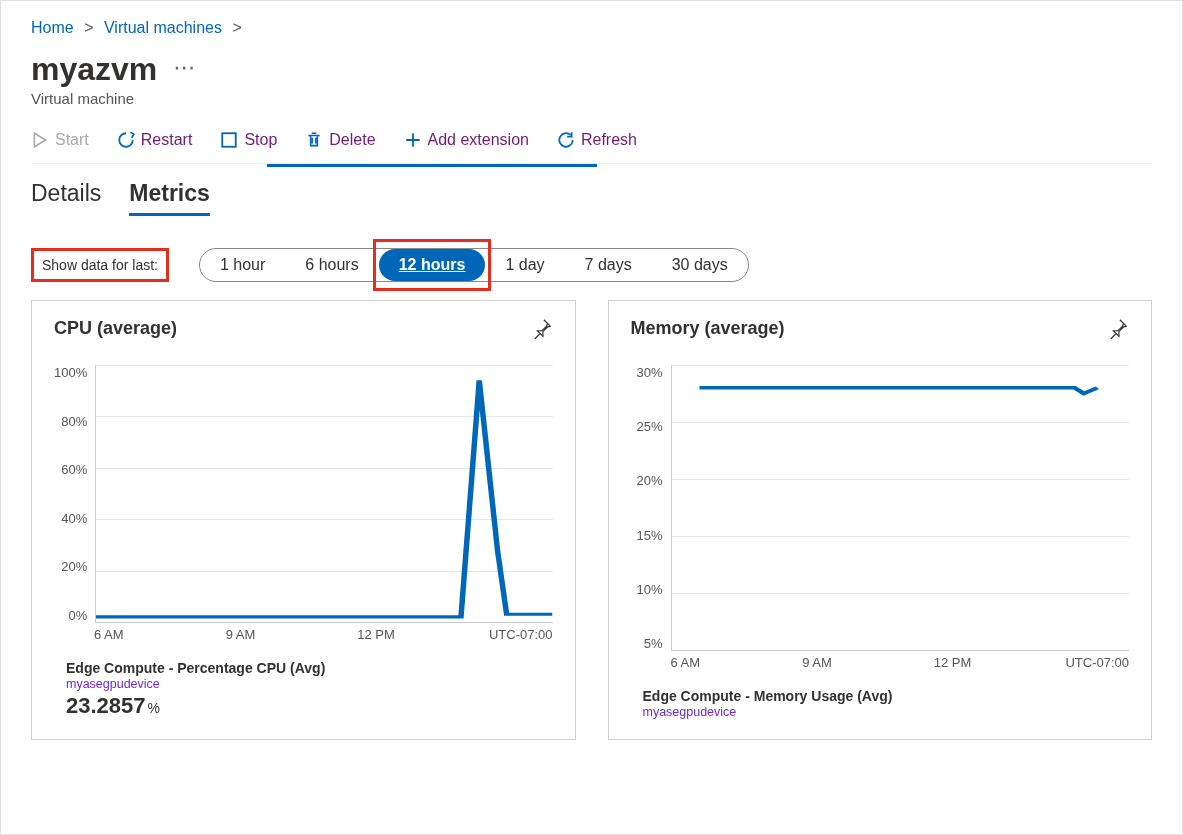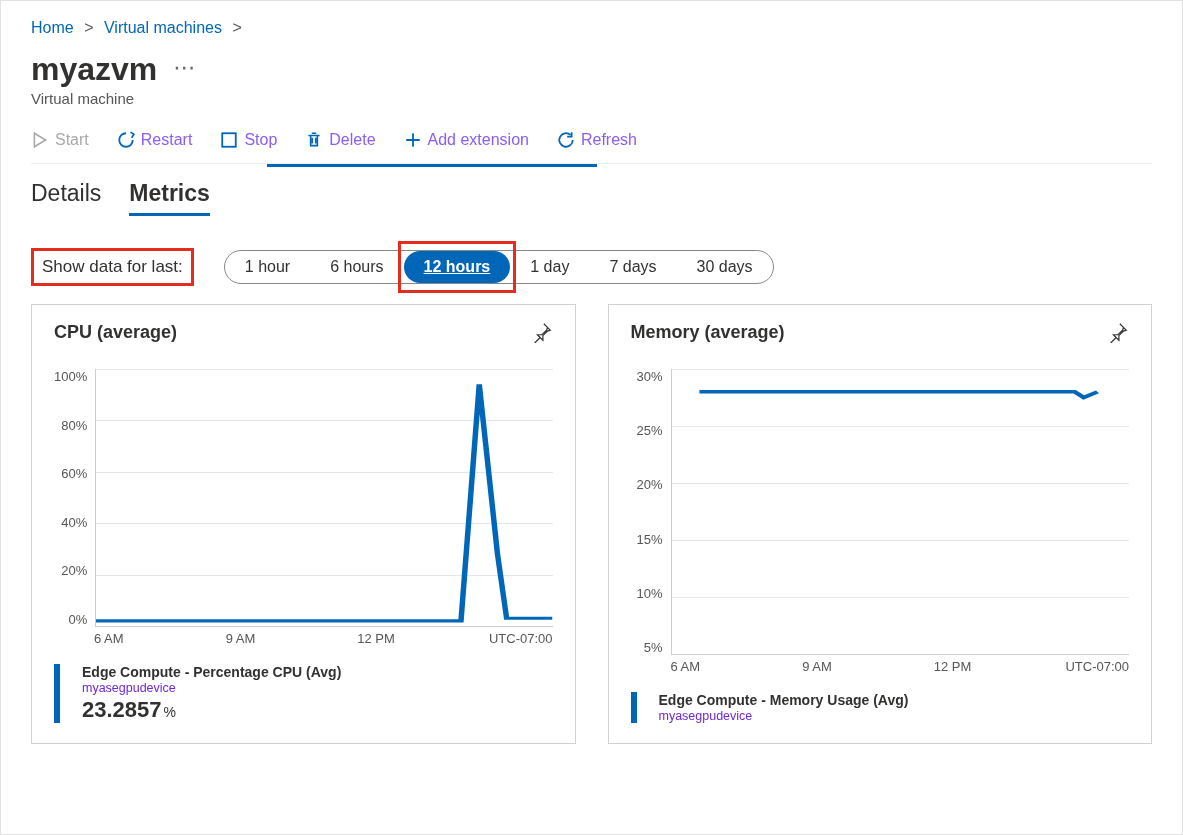--- a/index.html
+++ b/index.html
@@ -20,33 +20,33 @@
   .breadcrumb .sep { color: #555; margin-right: 6px; }
 
   
   .titleblock { padding-bottom: 18px; }
   .titleblock h1 { font-size: 32px; font-weight: 600; display: inline-block; margin-right: 12px; }
   .titleblock .ellipsis { font-size: 22px; color: #666; vertical-align: top; display:inline-block; margin-top:4px;}
   .subtitle { font-size: 15px; color: #555; margin-top: 2px; }
 
   
   .toolbar { display: flex; gap: 28px; align-items: center; padding: 6px 0 14px 0; border-bottom: 1px solid #eee;}
-  .tool { display: flex; align-items: center; gap: 6px; font-size: 16px; cursor: pointer; color:#8b5cf6;}
+  .tool { display: flex; align-items: center; gap: 6px; font-size: 16px; cursor: pointer; color:#701a75;}
   .tool.disabled { color: #a9a9a9; cursor: default; }
   .tool svg { width: 18px; height: 18px; }
 
   
   .tabs { display: flex; gap: 28px; padding: 16px 0 12px 0; position:relative;}
   .tab { font-size: 23px; padding-bottom: 6px; cursor: pointer; }
   .tab.active { font-weight: 600; border-bottom: 3px solid #0067b8; }
   .bluebar { position:absolute; left:236px; top:0; width:330px; height:3px; background:#0067b8;}
 
   
   .rangerow { display: flex; align-items: center; gap: 30px; padding: 20px 0 18px 0; }
-  .rangerow .label { font-size: 17px; border: 3px solid #e32d1e; padding: 6px 8px; }
+  .rangerow .label { font-size: 14px; border: 3px solid #e32d1e; padding: 6px 8px; }
   .rangegroup { display: flex; border: 1px solid #888; border-radius: 22px; overflow: visible; }
   .rangeopt { padding: 7px 20px; font-size: 16px; cursor: pointer; display:flex; align-items:center;}
   .rangeopt.sel { background: #0067b8; color: #fff; border-radius: 18px; font-weight:600; text-decoration:underline;}
   .rangeopt.marked { position: relative; }
   .rangeopt.marked::after {
     content: ""; position: absolute; left: -6px; top: -10px; right: -6px; bottom: -10px;
     border: 3px solid #e32d1e;
   }
 
   
@@ -57,21 +57,21 @@
   .pin { width:22px; height:22px; cursor:pointer;}
   .chart-wrap { flex:1; margin-top:26px; display:flex; }
   .yaxis { display:flex; flex-direction:column; justify-content:space-between; text-align:right; font-size:13px; color:#555; padding-right:8px; min-width:40px;}
   .yaxis span{ display:block;}
   .plot { flex:1; position:relative; border-left:1px solid #ccc; border-bottom:1px solid #ccc;}
   .gridline { position:absolute; left:0; right:0; border-top:1px solid #e5e5e5;}
   .xaxis { display:flex; justify-content:space-between; font-size:13px; color:#555; padding:4px 0 0 40px;}
   .xaxis span { flex:1; text-align:left;}
   .xaxis span:last-child{ text-align:right; flex:0 0 auto;}
   svg.line { position:absolute; left:0; top:0; width:100%; height:100%;}
-  .legend { display:flex; gap:22px; margin-top:18px;}
+  .legend { display:flex; gap:6px; margin-top:18px;align-items:center;}
   .legend .bar { width:6px; background:#0067b8;}
   .legend-text .name { font-size:14px; font-weight:600;}
   .legend-text .dev { font-size:12.5px; color:#6d28d9; margin-top:1px;}
   .legend-text .val { font-size:22px; font-weight:700; margin-top:2px;}
   .legend-text .val small { font-size:14px; font-weight:400; margin-left:2px;}
 </style>
 </head>
 <body>
 
 <div class="breadcrumb">

